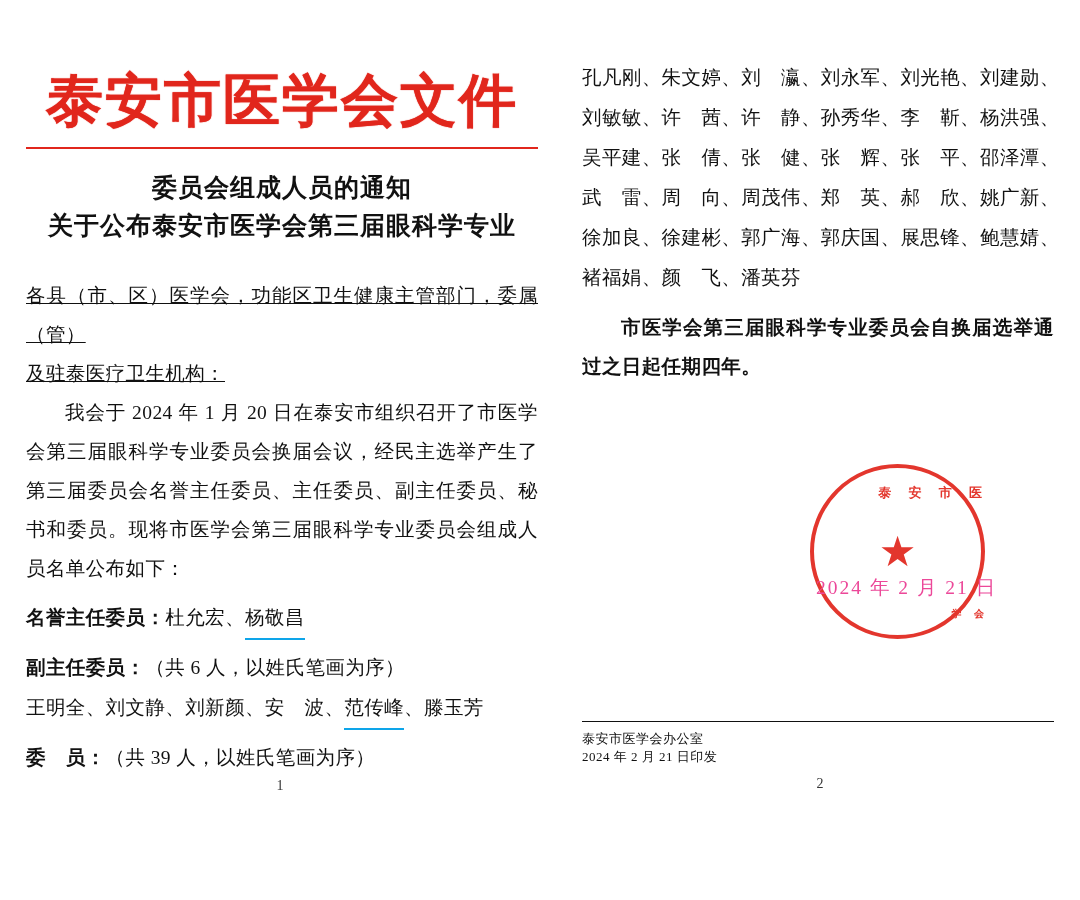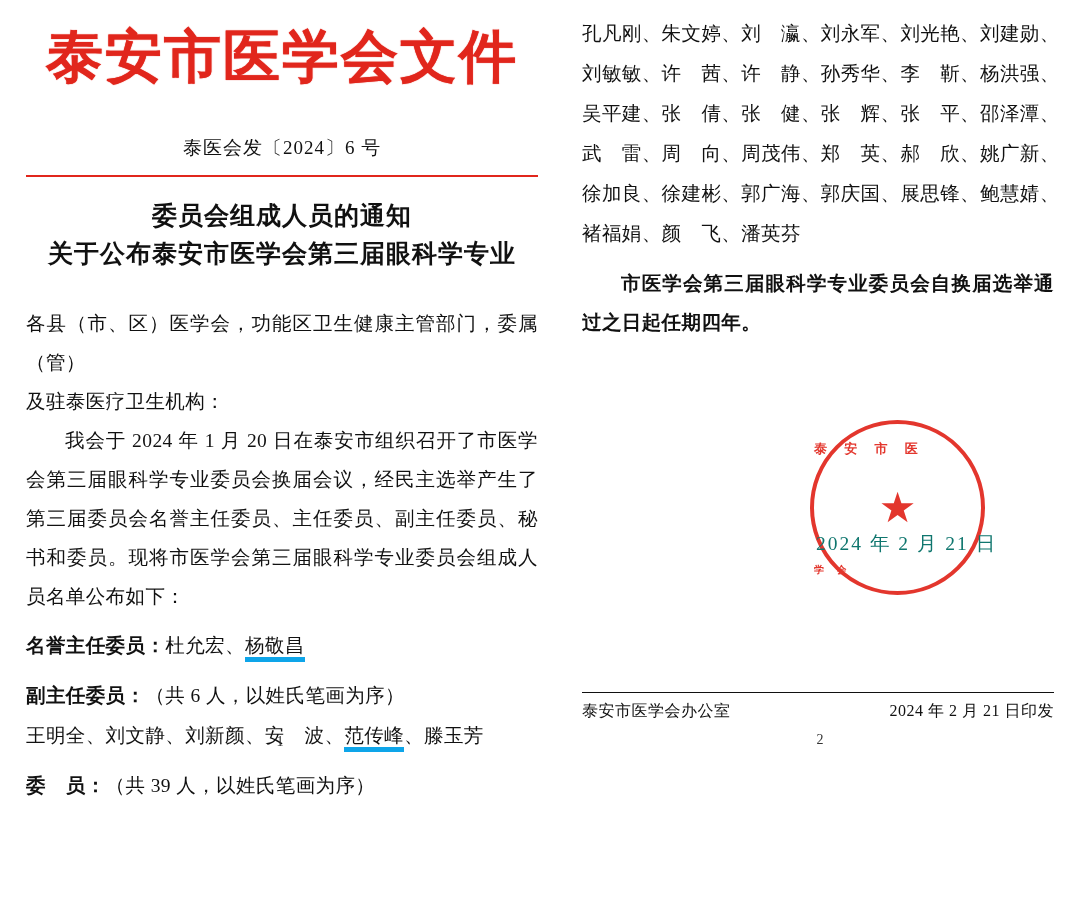--- a/index.html
+++ b/index.html
@@ -12,20 +12,21 @@
   }
   .page-wrap {
     width: 1080px; height: 900px;
     display: flex;
     position: relative;
     overflow: hidden;
   }
   .col {
     position: relative;
     height: 756px;
+    margin-top: 44px;
   }
   .col-left {
     width: 560px;
     padding: 18px 22px 0 26px;
   }
   .col-right {
     width: 520px;
     padding: 14px 26px 0 22px;
   }
 
@@ -68,33 +69,33 @@
   }
 
   
   .body-text {
     font-size: 19.5px;
     line-height: 2.0;
     letter-spacing: 0.4px;
     text-align: justify;
   }
   .p-indent { text-indent: 2em; }
-  .p-plain { text-indent: 0; }
+  .p-plain { text-indent: 0; text-decoration: underline; }
 
   .roster-line {
     font-size: 19.5px;
     line-height: 2.05;
     letter-spacing: 0.4px;
     margin: 0;
   }
   .roster-line.gap { margin-top: 10px; }
   .lbl { font-weight: bold; }
   .uline {
-    border-bottom: 5px solid #0ea5e9;
-    padding-bottom: 1px;
+    border-bottom: 2px solid #0ea5e9;
+    padding-bottom: 10px;
   }
 
   
   .names-block {
     font-size: 19.5px;
     line-height: 2.05;
     letter-spacing: 0.4px;
     margin: 0;
   }
   .names-row {
@@ -130,21 +131,21 @@
     position: absolute;
     left: 50%; top: 50%;
     transform: translate(-50%,-50%);
     color: #e1261c;
     font-size: 42px;
     line-height: 1;
   }
   .seal-arc-top, .seal-arc-bottom {
     position: absolute;
     left: 0; width: 175px;
-    text-align: left;
+    text-align: right;
     color: #e1261c;
     font-size: 13px;
     letter-spacing: 7px;
     font-weight: bold;
     font-family: Liberation Serif, serif;
   }
   .seal-arc-top { top: 16px; }
   .seal-arc-bottom { bottom: 14px; letter-spacing: 5px; font-size: 10px; }
   .seal-mid {
     position: absolute;
@@ -156,41 +157,42 @@
     font-weight: bold;
     letter-spacing: 1px;
   }
   .seal-date {
     position: absolute;
     left: 6px;
     top: 110px;
     width: 240px;
     font-size: 19.5px;
     letter-spacing: 2px;
-    color: #0f766e;
+    color: #ec4899;
   }
 
   
   .footer-rule {
     border: none;
     border-top: 1.6px solid #111;
     margin: 0;
   }
   .footer-row {
     position: absolute;
     left: 22px;
     right: 26px;
     bottom: 34px;
   }
   .footer-line {
     display: flex;
     justify-content: space-between;
-    font-size: 16px;
+    font-size: 13px;
     padding-top: 8px;
     letter-spacing: 0.5px;
+    flex-direction: column;
   }
   .page-num {
     position: absolute;
     bottom: 8px;
     width: 100%;
     left: 0;
     text-align: center;
     font-size: 14px;
     color: #333;
   }
@@ -207,21 +209,20 @@
 <body>
 
 <div class="page-wrap">
 
   <div class="col col-left">
 
     <div class="masthead">
       <div class="masthead-title">泰安市医学会文件</div>
     </div>
 
-    <div class="doc-number">泰医会发〔2024〕6 号</div>
 
     <hr class="red-rule">
 
     <div class="doc-title">
       <div>委员会组成人员的通知</div>
       <div>关于公布泰安市医学会第三届眼科学专业</div>
     </div>
 
     <div class="body-text">
       <p class="p-plain" style="margin:0">各县（市、区）医学会，功能区卫生健康主管部门，委属（管）</p>

